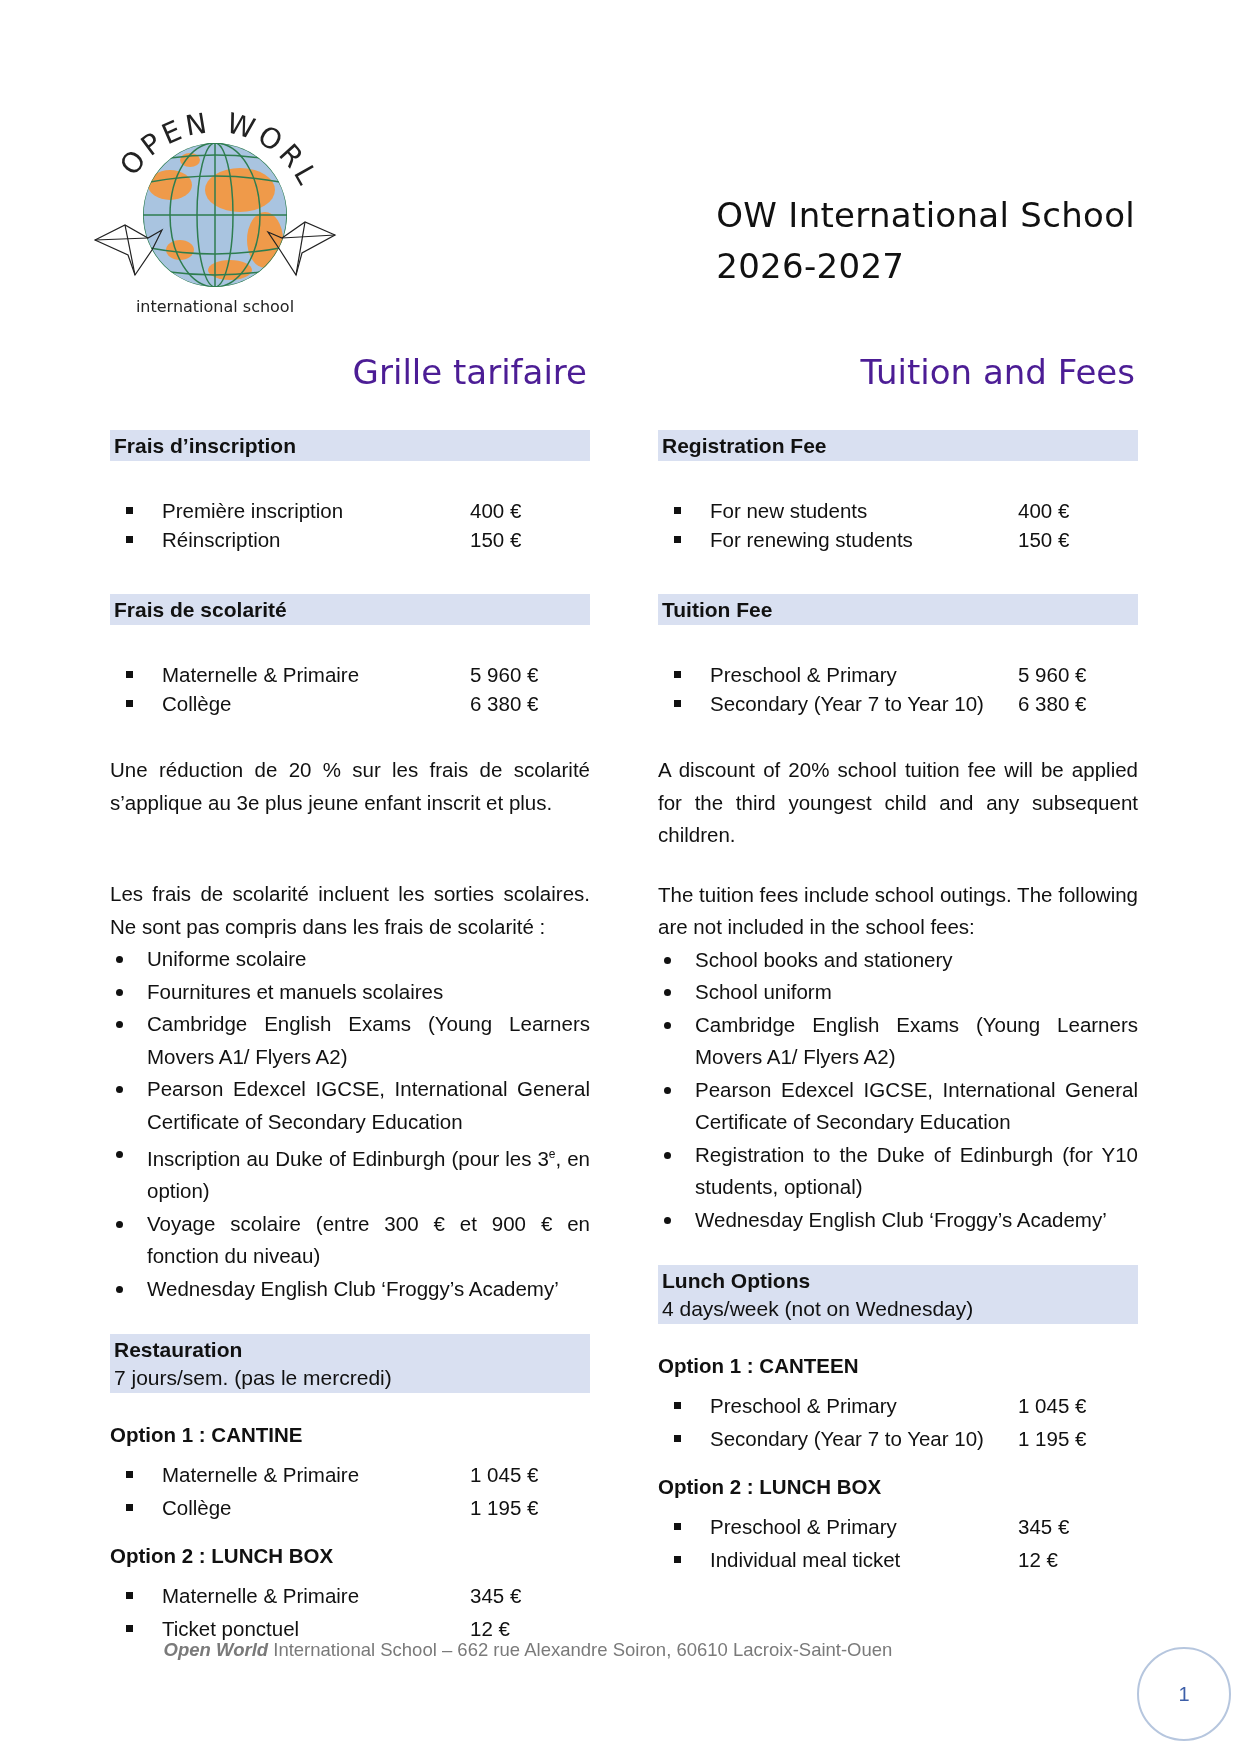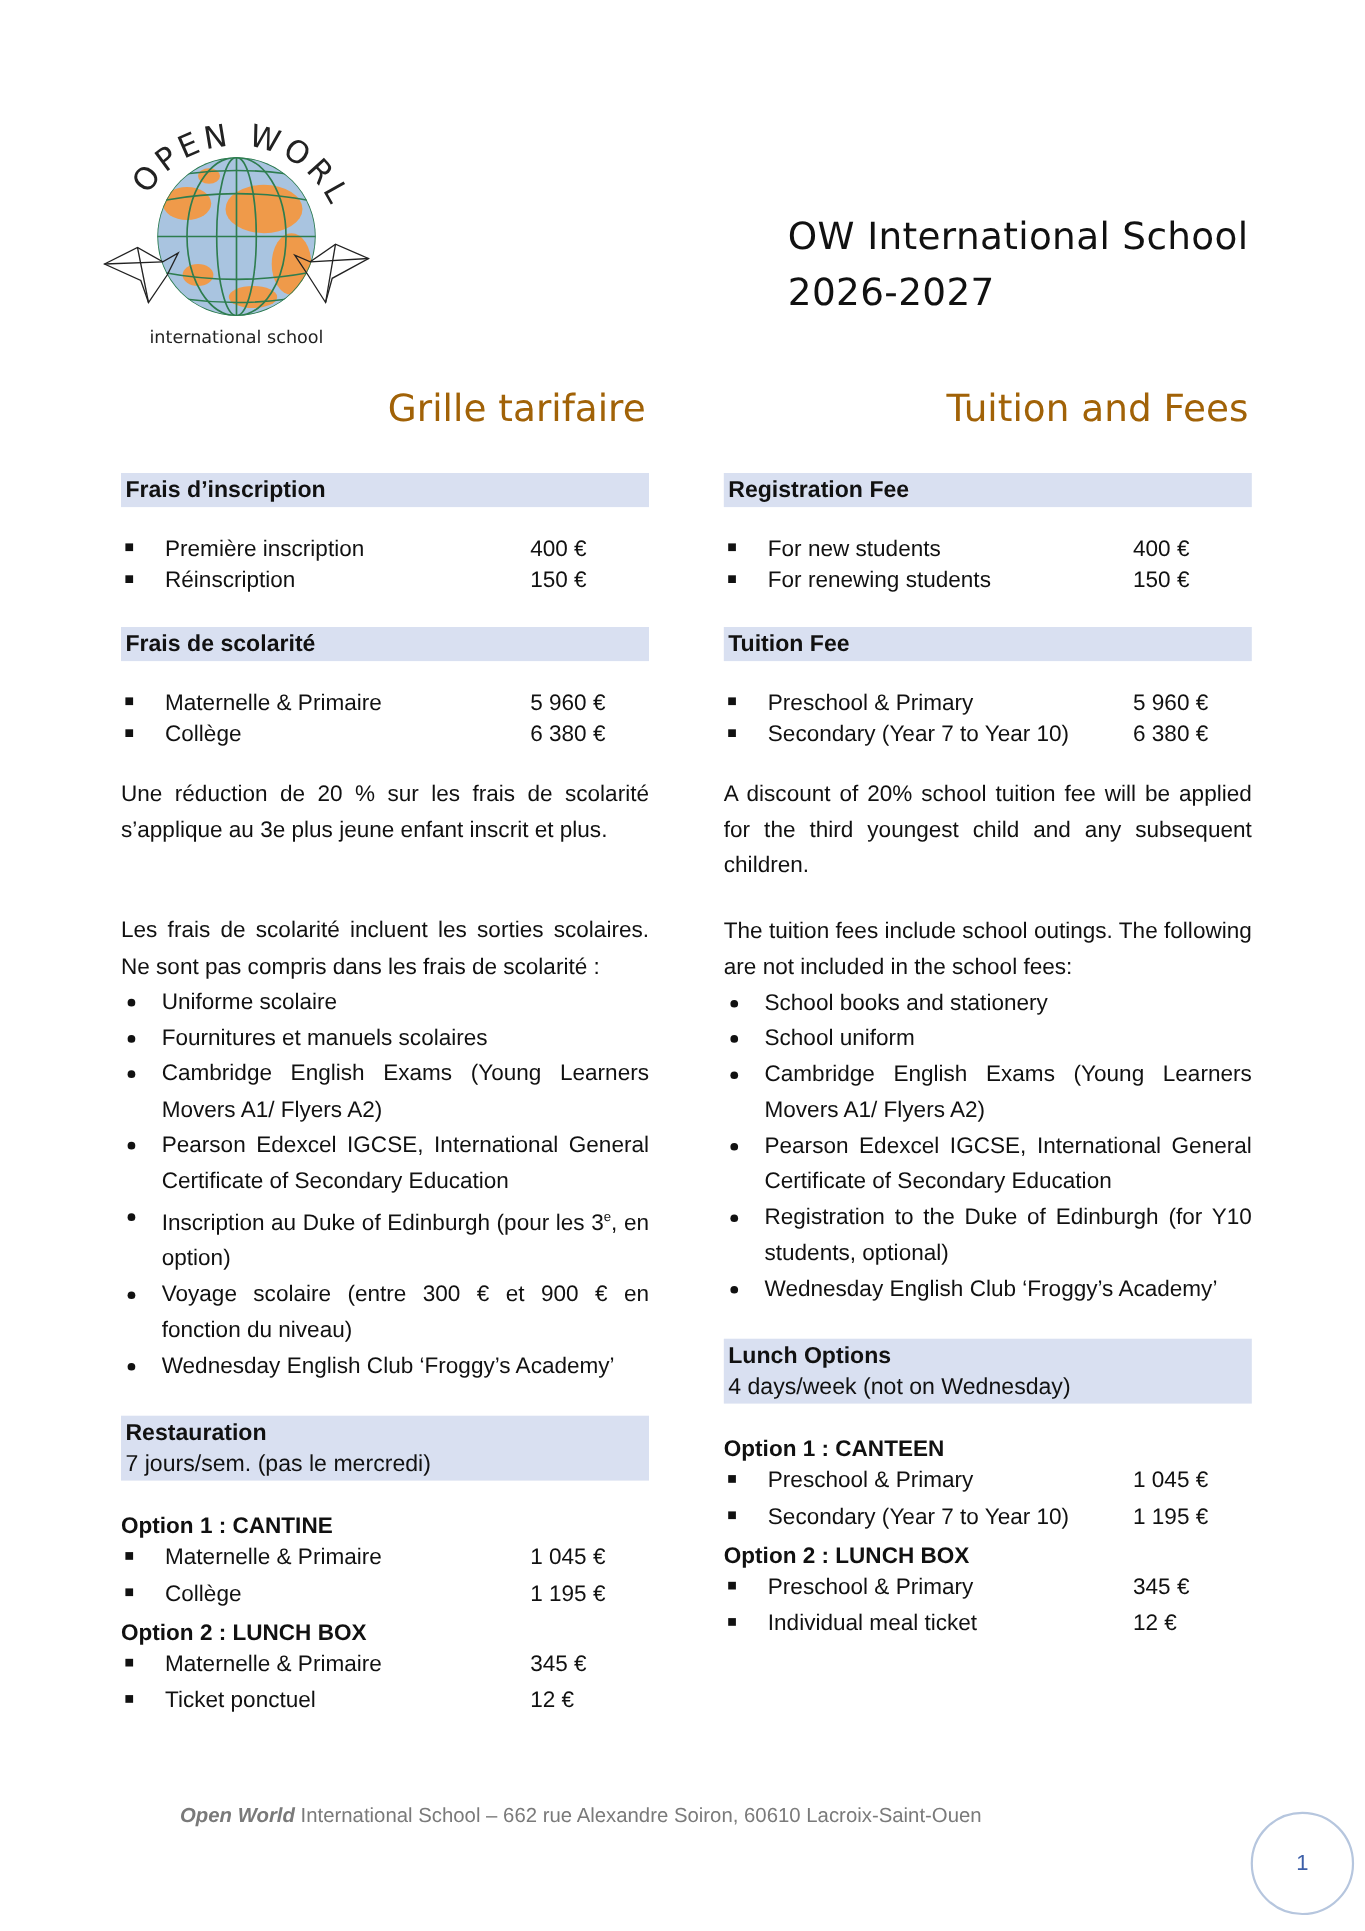--- a/index.html
+++ b/index.html
@@ -8,33 +8,33 @@
     font-family: "Liberation Sans", "DejaVu Sans", sans-serif; color: #111;
   }
   .logo { position: absolute; left: 90px; top: 90px; width: 250px; height: 230px; }
   .doc-title {
     position: absolute; right: 106px; top: 190px; text-align: left;
     font-family: "DejaVu Sans", sans-serif; font-size: 34px; line-height: 51px; color: #111;
     letter-spacing: 0.3px;
   }
   .col-heading {
     position: absolute; top: 350px; font-family: "DejaVu Sans", sans-serif;
-    font-size: 34px; line-height: 44px; text-align: right; color: #a16207;
+    font-size: 34px; line-height: 44px; text-align: right; color: #4c1d95;
   }
   .col-heading.left { right: 654px; }
   .col-heading.right { right: 106px; }
   .col { position: absolute; top: 430px; width: 480px; font-size: 20.5px; }
   .col.left { left: 110px; }
   .col.right { left: 658px; }
   .band {
     background: #d9e0f1; padding: 1px 5px 1px 4px; font-weight: bold; font-size: 21px;
     line-height: 29px; margin-left: 0; width: 471px;
   }
   .band .sub { font-weight: normal; display: block; line-height: 28px; }
-  .fee-list { list-style: none; margin: 0; padding: 0; }
+  .fee-list { list-style: none; margin: 12px; padding: 0; }
   .fee-row { display: flex; align-items: baseline; height: 28.5px; }
   .sq { width: 37px; flex: none; position: relative; padding-left: 3px; }
   .sq::before { content: ""; display: inline-block; width: 7px; height: 7px; background: #111; position: relative; top: -4px; left: 1px; }
   .fee-label { flex: 1; }
   .fee-amount { width: 108px; flex: none; text-align: left; }
   .para { text-align: justify; line-height: 32.5px; margin: 0; }
   .dot-list { list-style: none; margin: 0; padding: 0; }
   .dot-item { display: flex; line-height: 32.5px; }
   .dot { width: 37px; flex: none; position: relative; }
   .dot::before { content: ""; position: absolute; left: 6px; top: 13px; width: 7px; height: 7px; border-radius: 50%; background: #111; }

